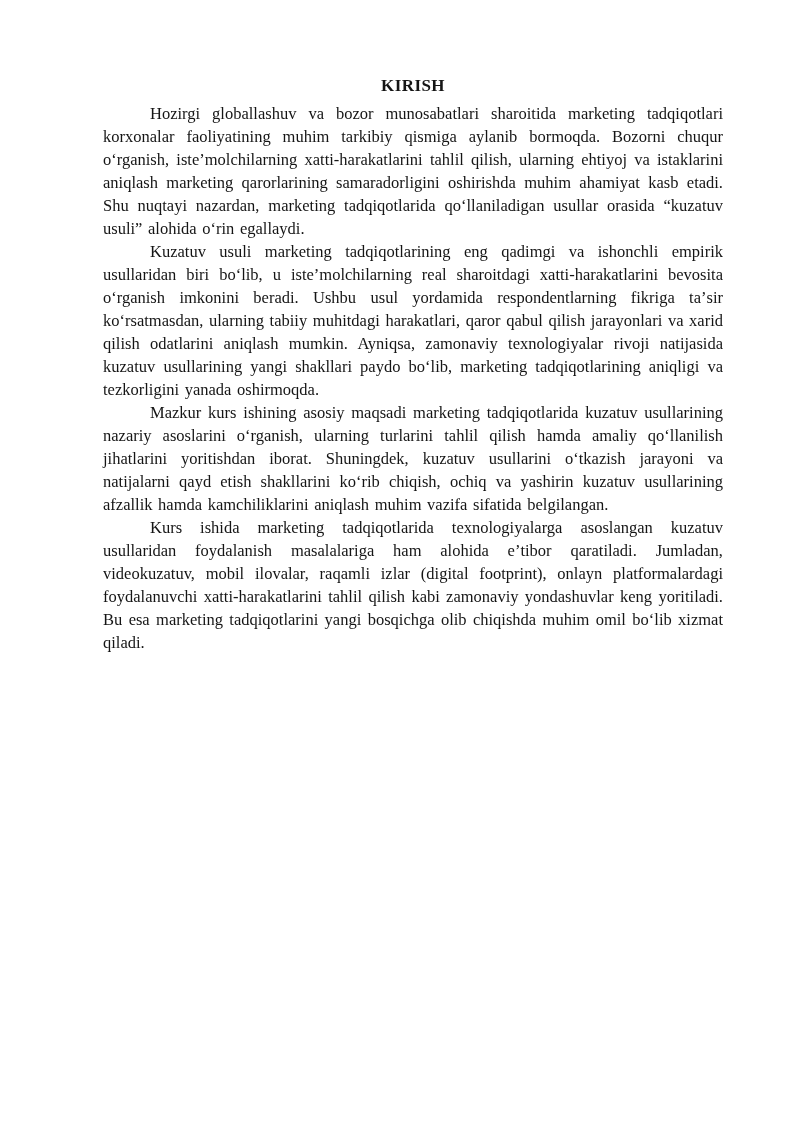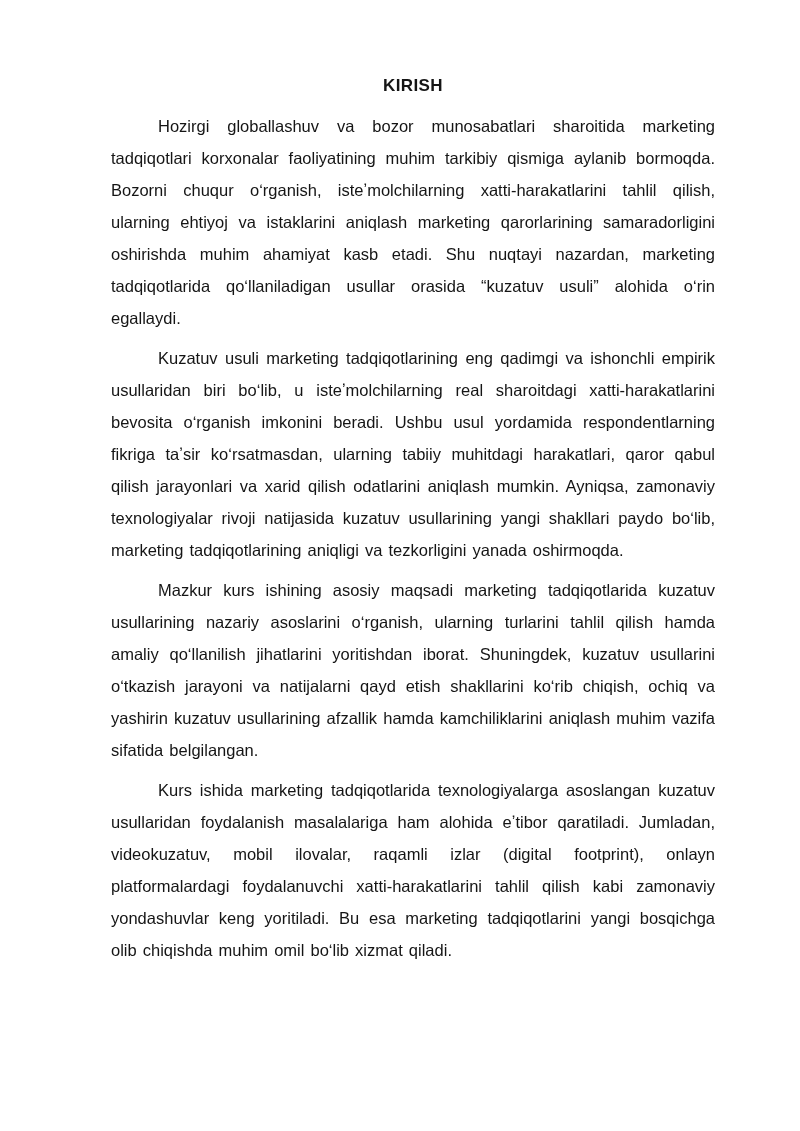--- a/index.html
+++ b/index.html
@@ -6,43 +6,43 @@
     margin: 0;
     padding: 0;
     background: #ffffff;
   }
   .page {
     position: relative;
     width: 764px;
     height: 1131px;
     background: #ffffff;
     overflow: hidden;
-    font-family: Liberation Sans, sans-serif;
+    font-family: Liberation Serif, serif;
     color: #151515;
   }
   .content {
     position: absolute;
     left: 103px;
     top: 70px;
     width: 620px;
   }
   .title {
     font-size: 17px;
     font-weight: bold;
     text-align: center;
     letter-spacing: 0.4px;
     margin: 0;
     padding: 0;
     line-height: 32px;
   }
   .para {
-    margin: 8px;
+    margin: 0;
     padding: 0;
     font-size: 16.5px;
-    line-height: 32px;
+    line-height: 23px;
     text-align: justify;
     text-indent: 47px;
     word-spacing: 1.5px;
   }
 </style>
 </head>
 <body>
 
 <div class="page">
   <div class="content">

